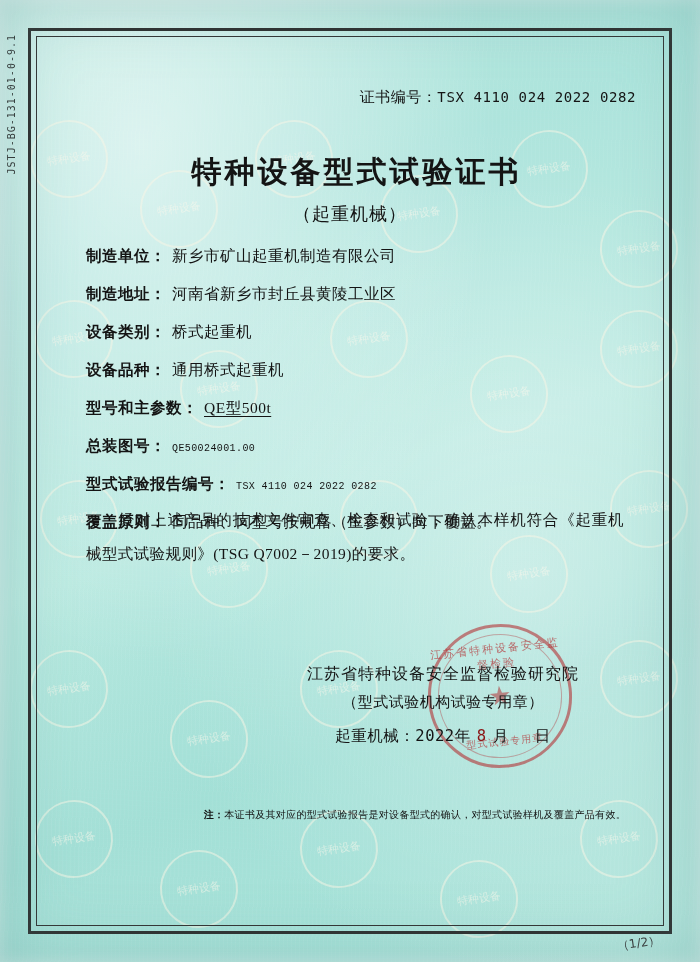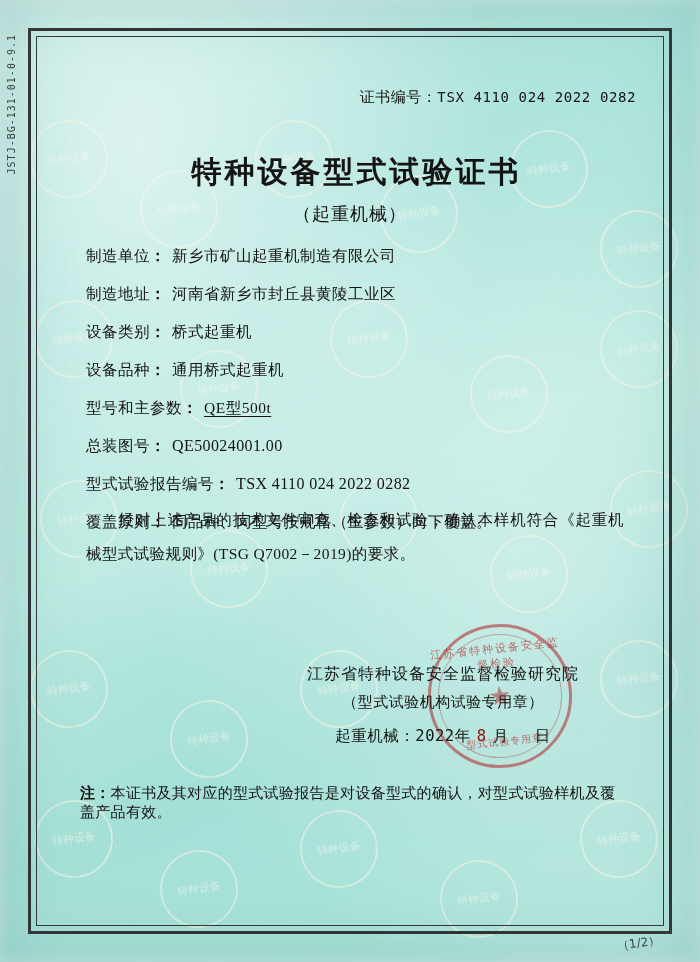--- a/index.html
+++ b/index.html
@@ -146,33 +146,33 @@
     right: 20px;
   }
   .field {
     display: flex;
     align-items: baseline;
     margin-bottom: 17px;
     font-size: 15.5px;
     letter-spacing: 0.5px;
   }
   .field .lbl {
-    font-weight: normal;
+    font-weight: bold;
     white-space: nowrap;
   }
   .field .colon {
     font-weight: bold;
     padding-right: 6px;
   }
   .field .val {
     font-weight: normal;
   }
   .field .val.mono {
-    font-family: Liberation Serif, serif;
-    font-size: 16px;
+    font-family: Liberation Mono, monospace;
+    font-size: 10px;
     letter-spacing: 0.4px;
   }
   .field .val.underline {
     text-decoration: underline;
     text-underline-offset: 3px;
   }
 
   .paragraph {
     position: absolute;
     top: 447px;
@@ -261,22 +261,22 @@
     font-size: 10px;
     letter-spacing: 1px;
     font-family: "DejaVu Sans", sans-serif;
   }
 
   .note {
     position: absolute;
     bottom: 84px;
     left: 24px;
     right: 18px;
-    text-align: left;
-    font-size: 15px;
+    text-align: right;
+    font-size: 10px;
     letter-spacing: 0.3px;
   }
   .note .k { font-weight: bold; }
 
   .pagemark {
     position: absolute;
     right: 40px;
     bottom: 10px;
     font-family: "DejaVu Sans", sans-serif;
     font-size: 12px;

